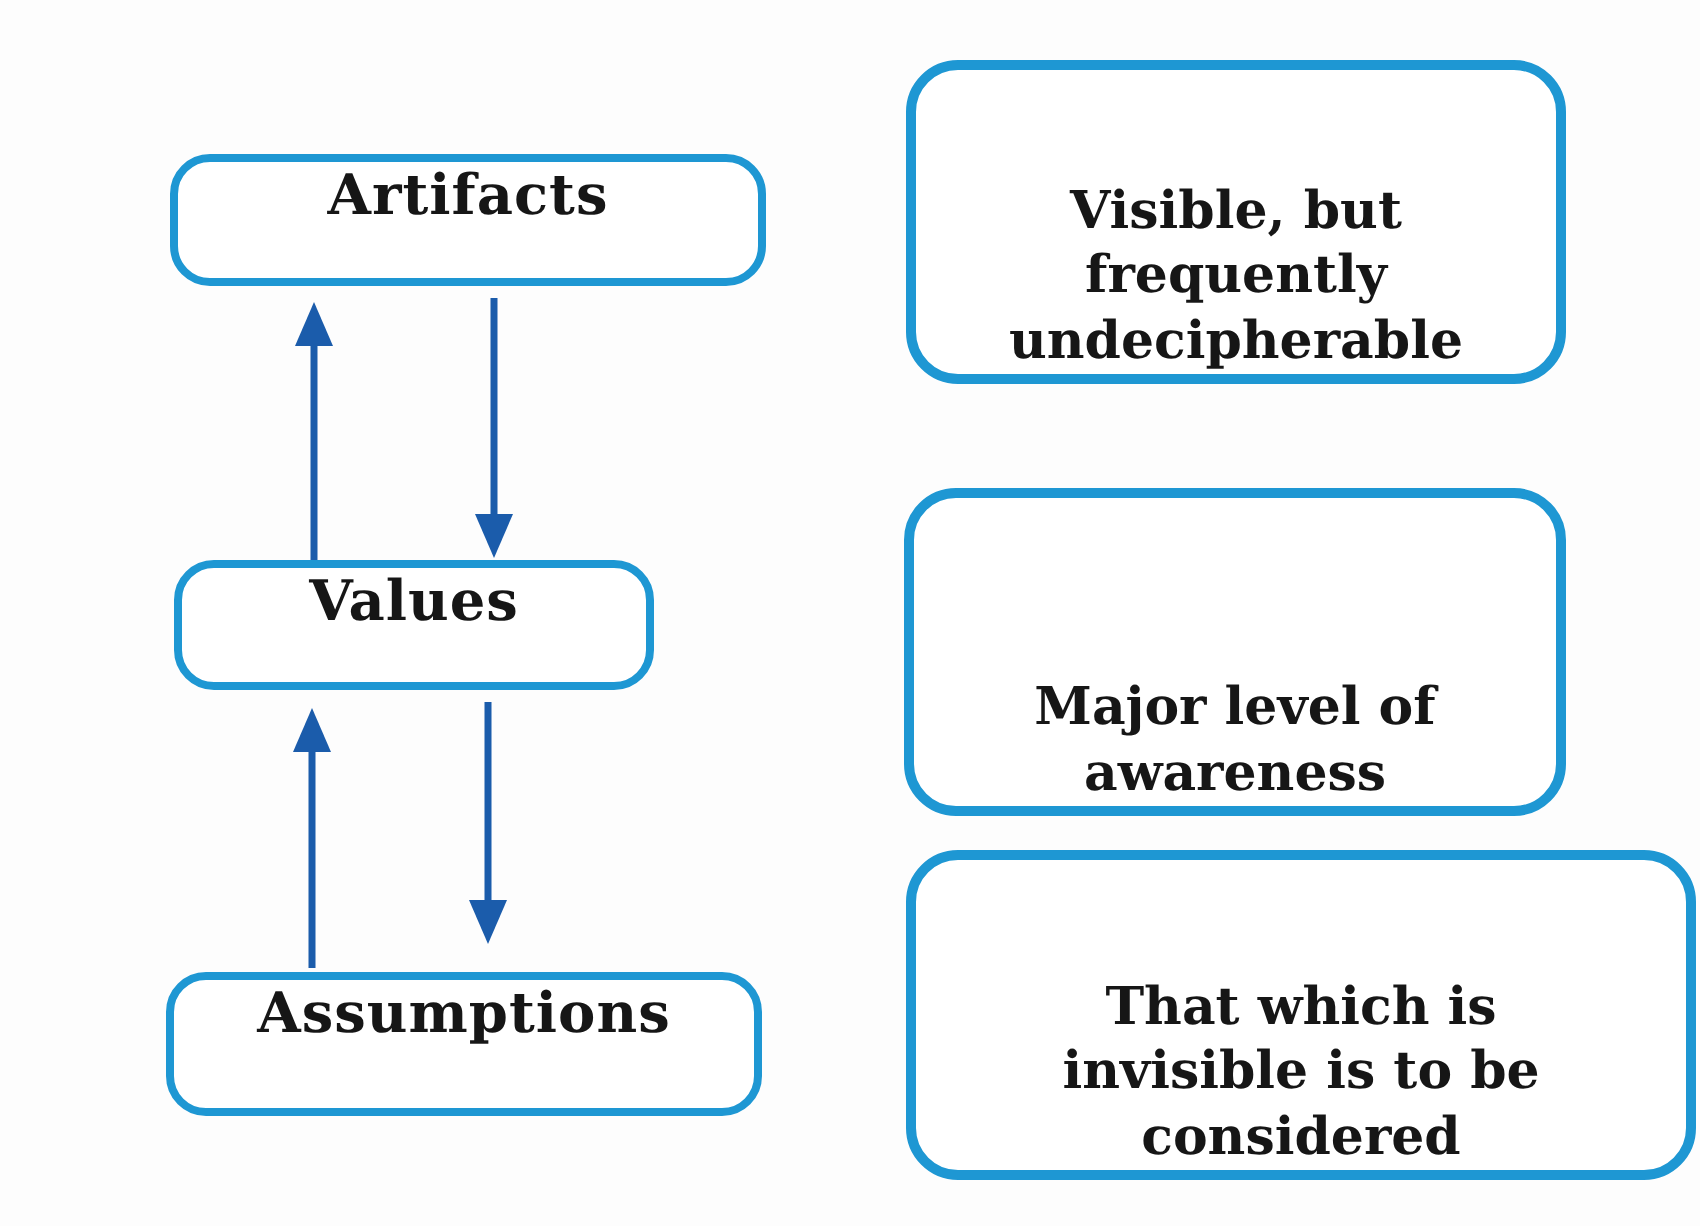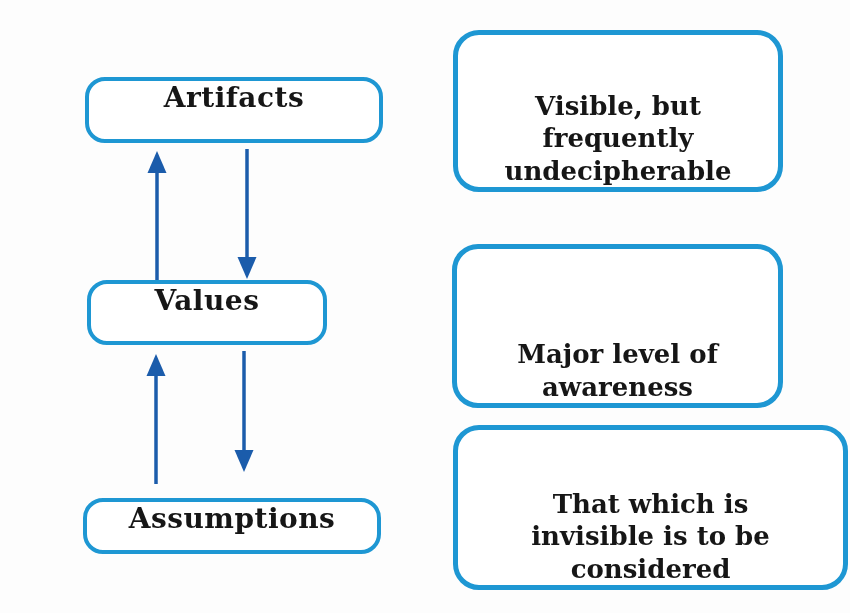--- a/index.html
+++ b/index.html
@@ -53,21 +53,21 @@
   }
   .desc-text {
     font-weight: bold;
     font-size: 26px;
     line-height: 1.25;
     text-align: center;
     max-width: 266px;
   }
   #box-artifacts   { left: 52px;  top: 77px;  width: 298px; height: 66px; }
   #box-values      { left: 54px;  top: 280px; width: 240px; height: 65px; }
-  #box-assumptions { left: 50px;  top: 498px; width: 298px; height: 56px; }
+  #box-assumptions { left: 50px;  top: 486px; width: 298px; height: 72px; }
   #desc-artifacts   { left: 453px; top: 30px;  width: 330px; height: 162px; }
   #desc-values      { left: 452px; top: 228px; width: 331px; height: 164px; margin-top: 16px; }
   #desc-assumptions { left: 453px; top: 425px; width: 395px; height: 165px; }
 </style>
 </head>
 <body>
 
 <div class="canvas">
 
   <svg class="arrow-layer" viewBox="0 0 850 613" xmlns="http://www.w3.org/2000/svg" aria-hidden="true">

